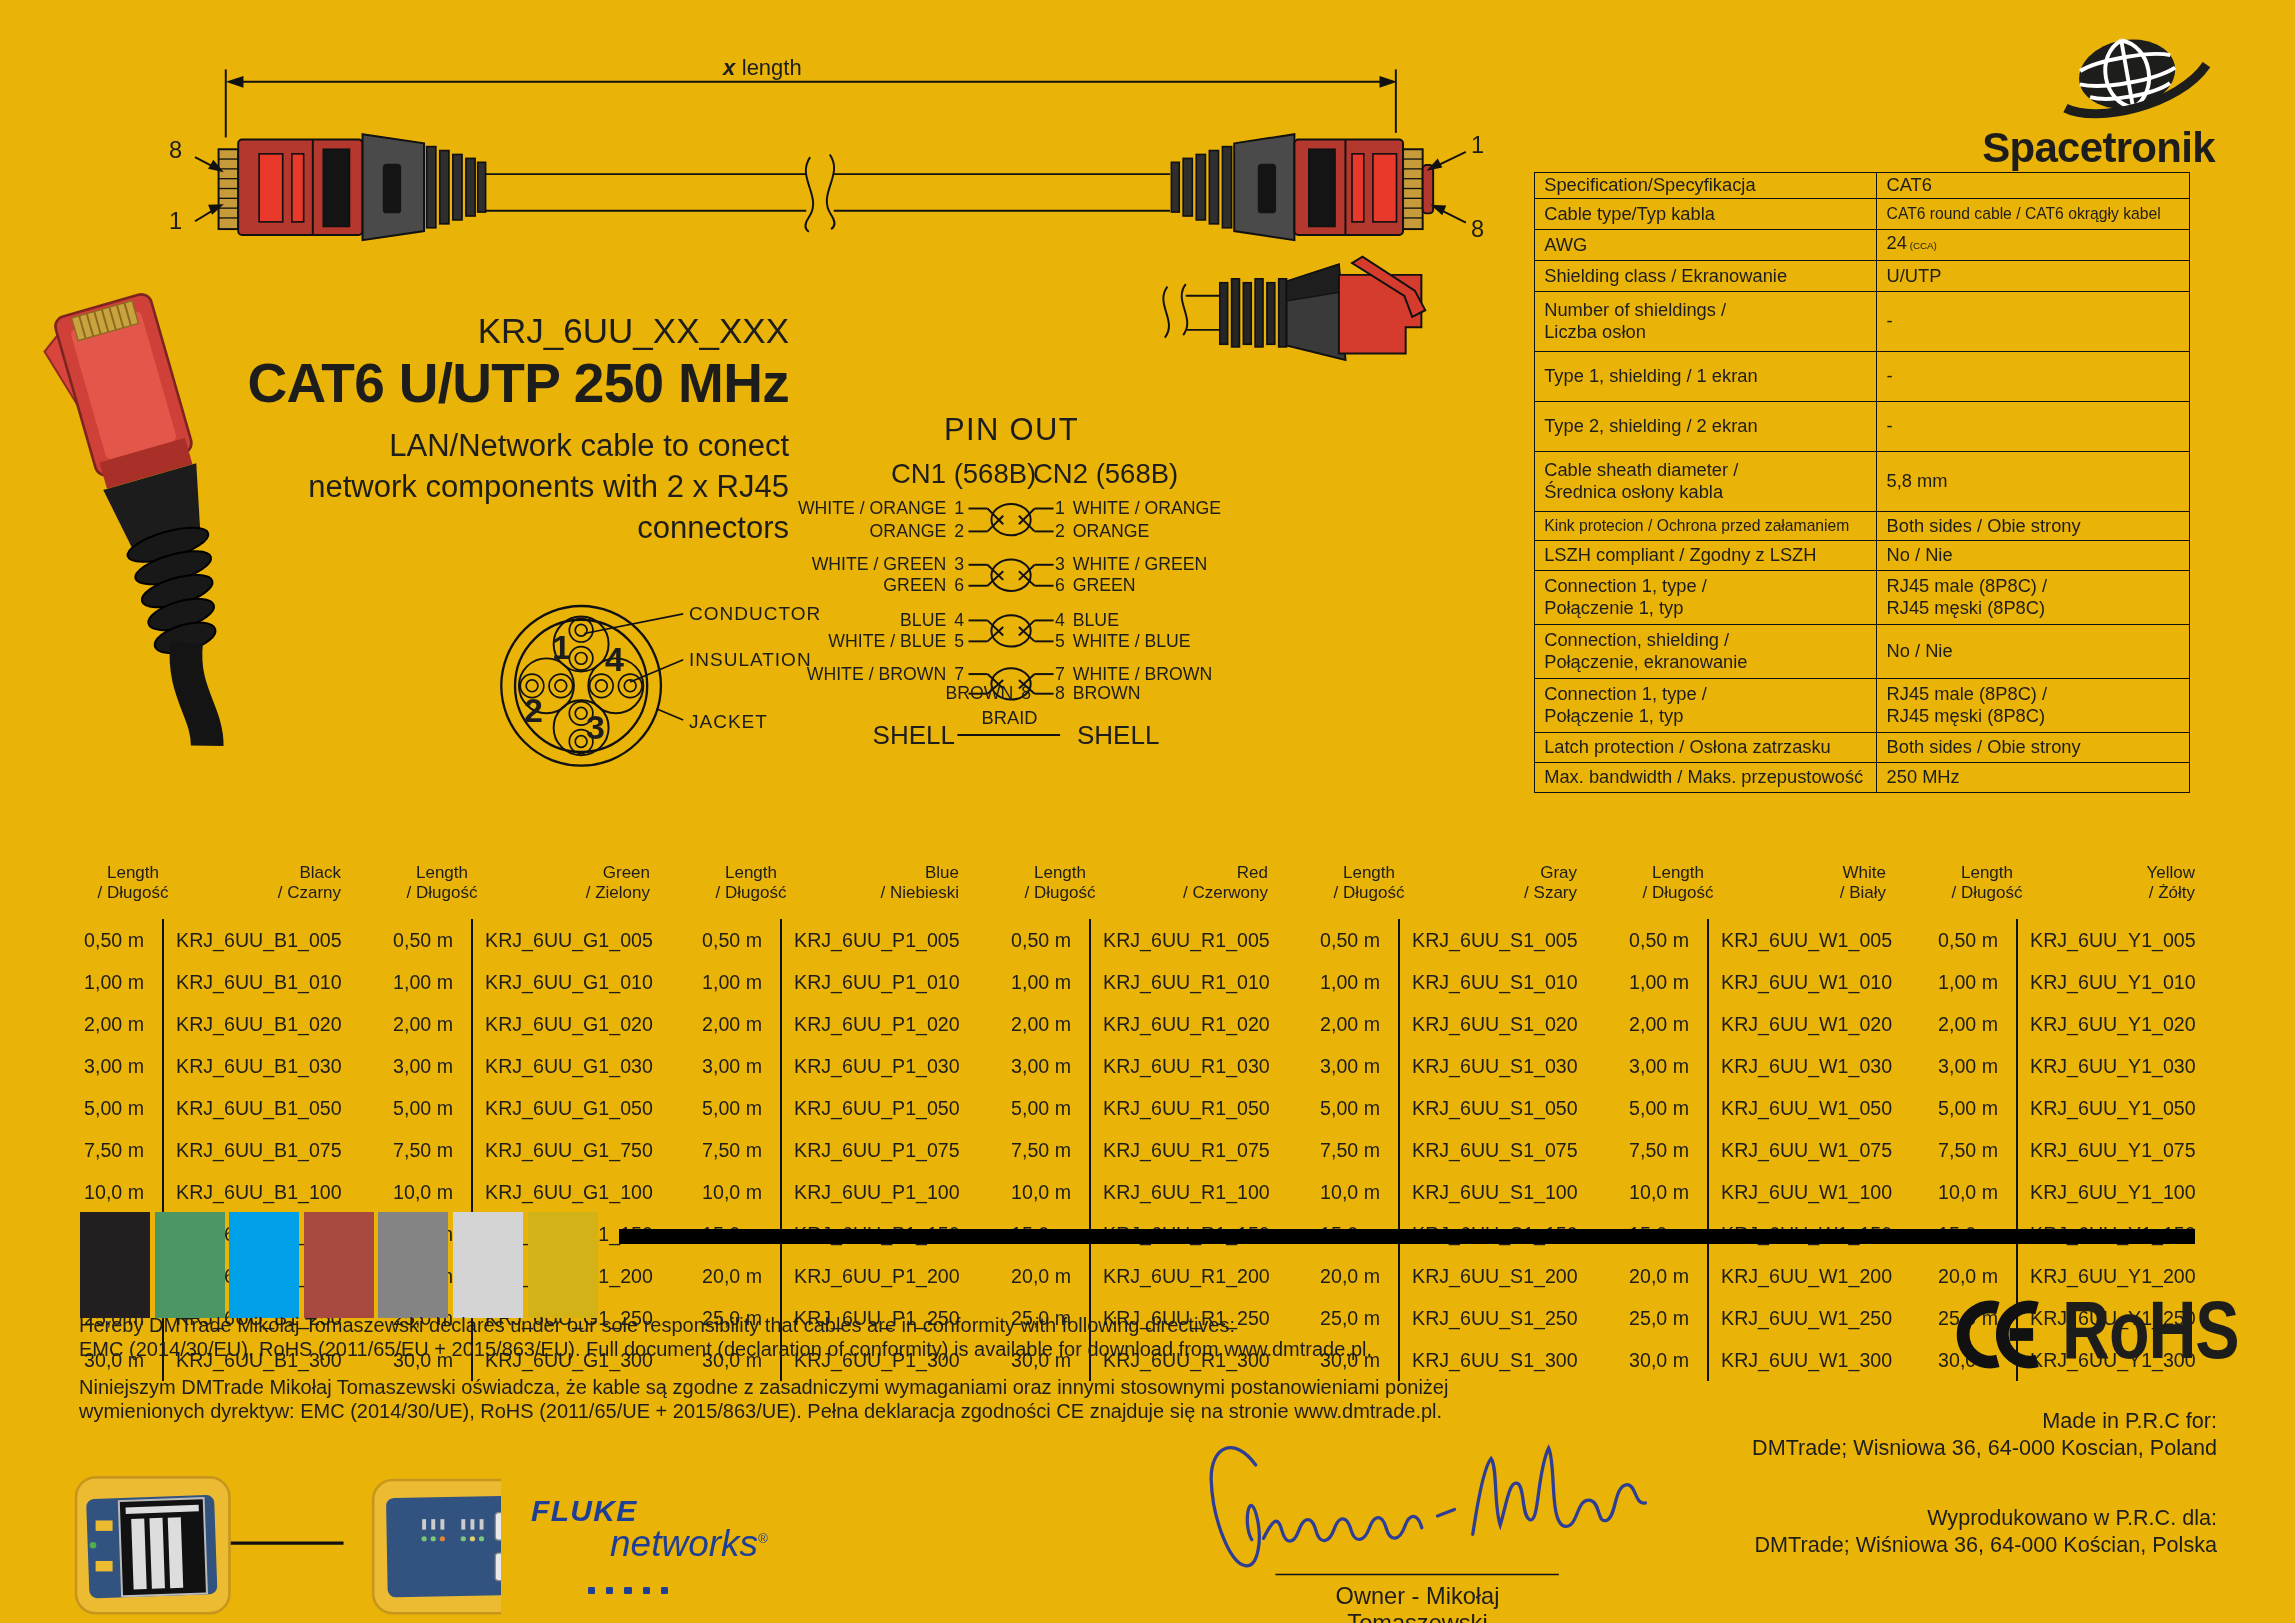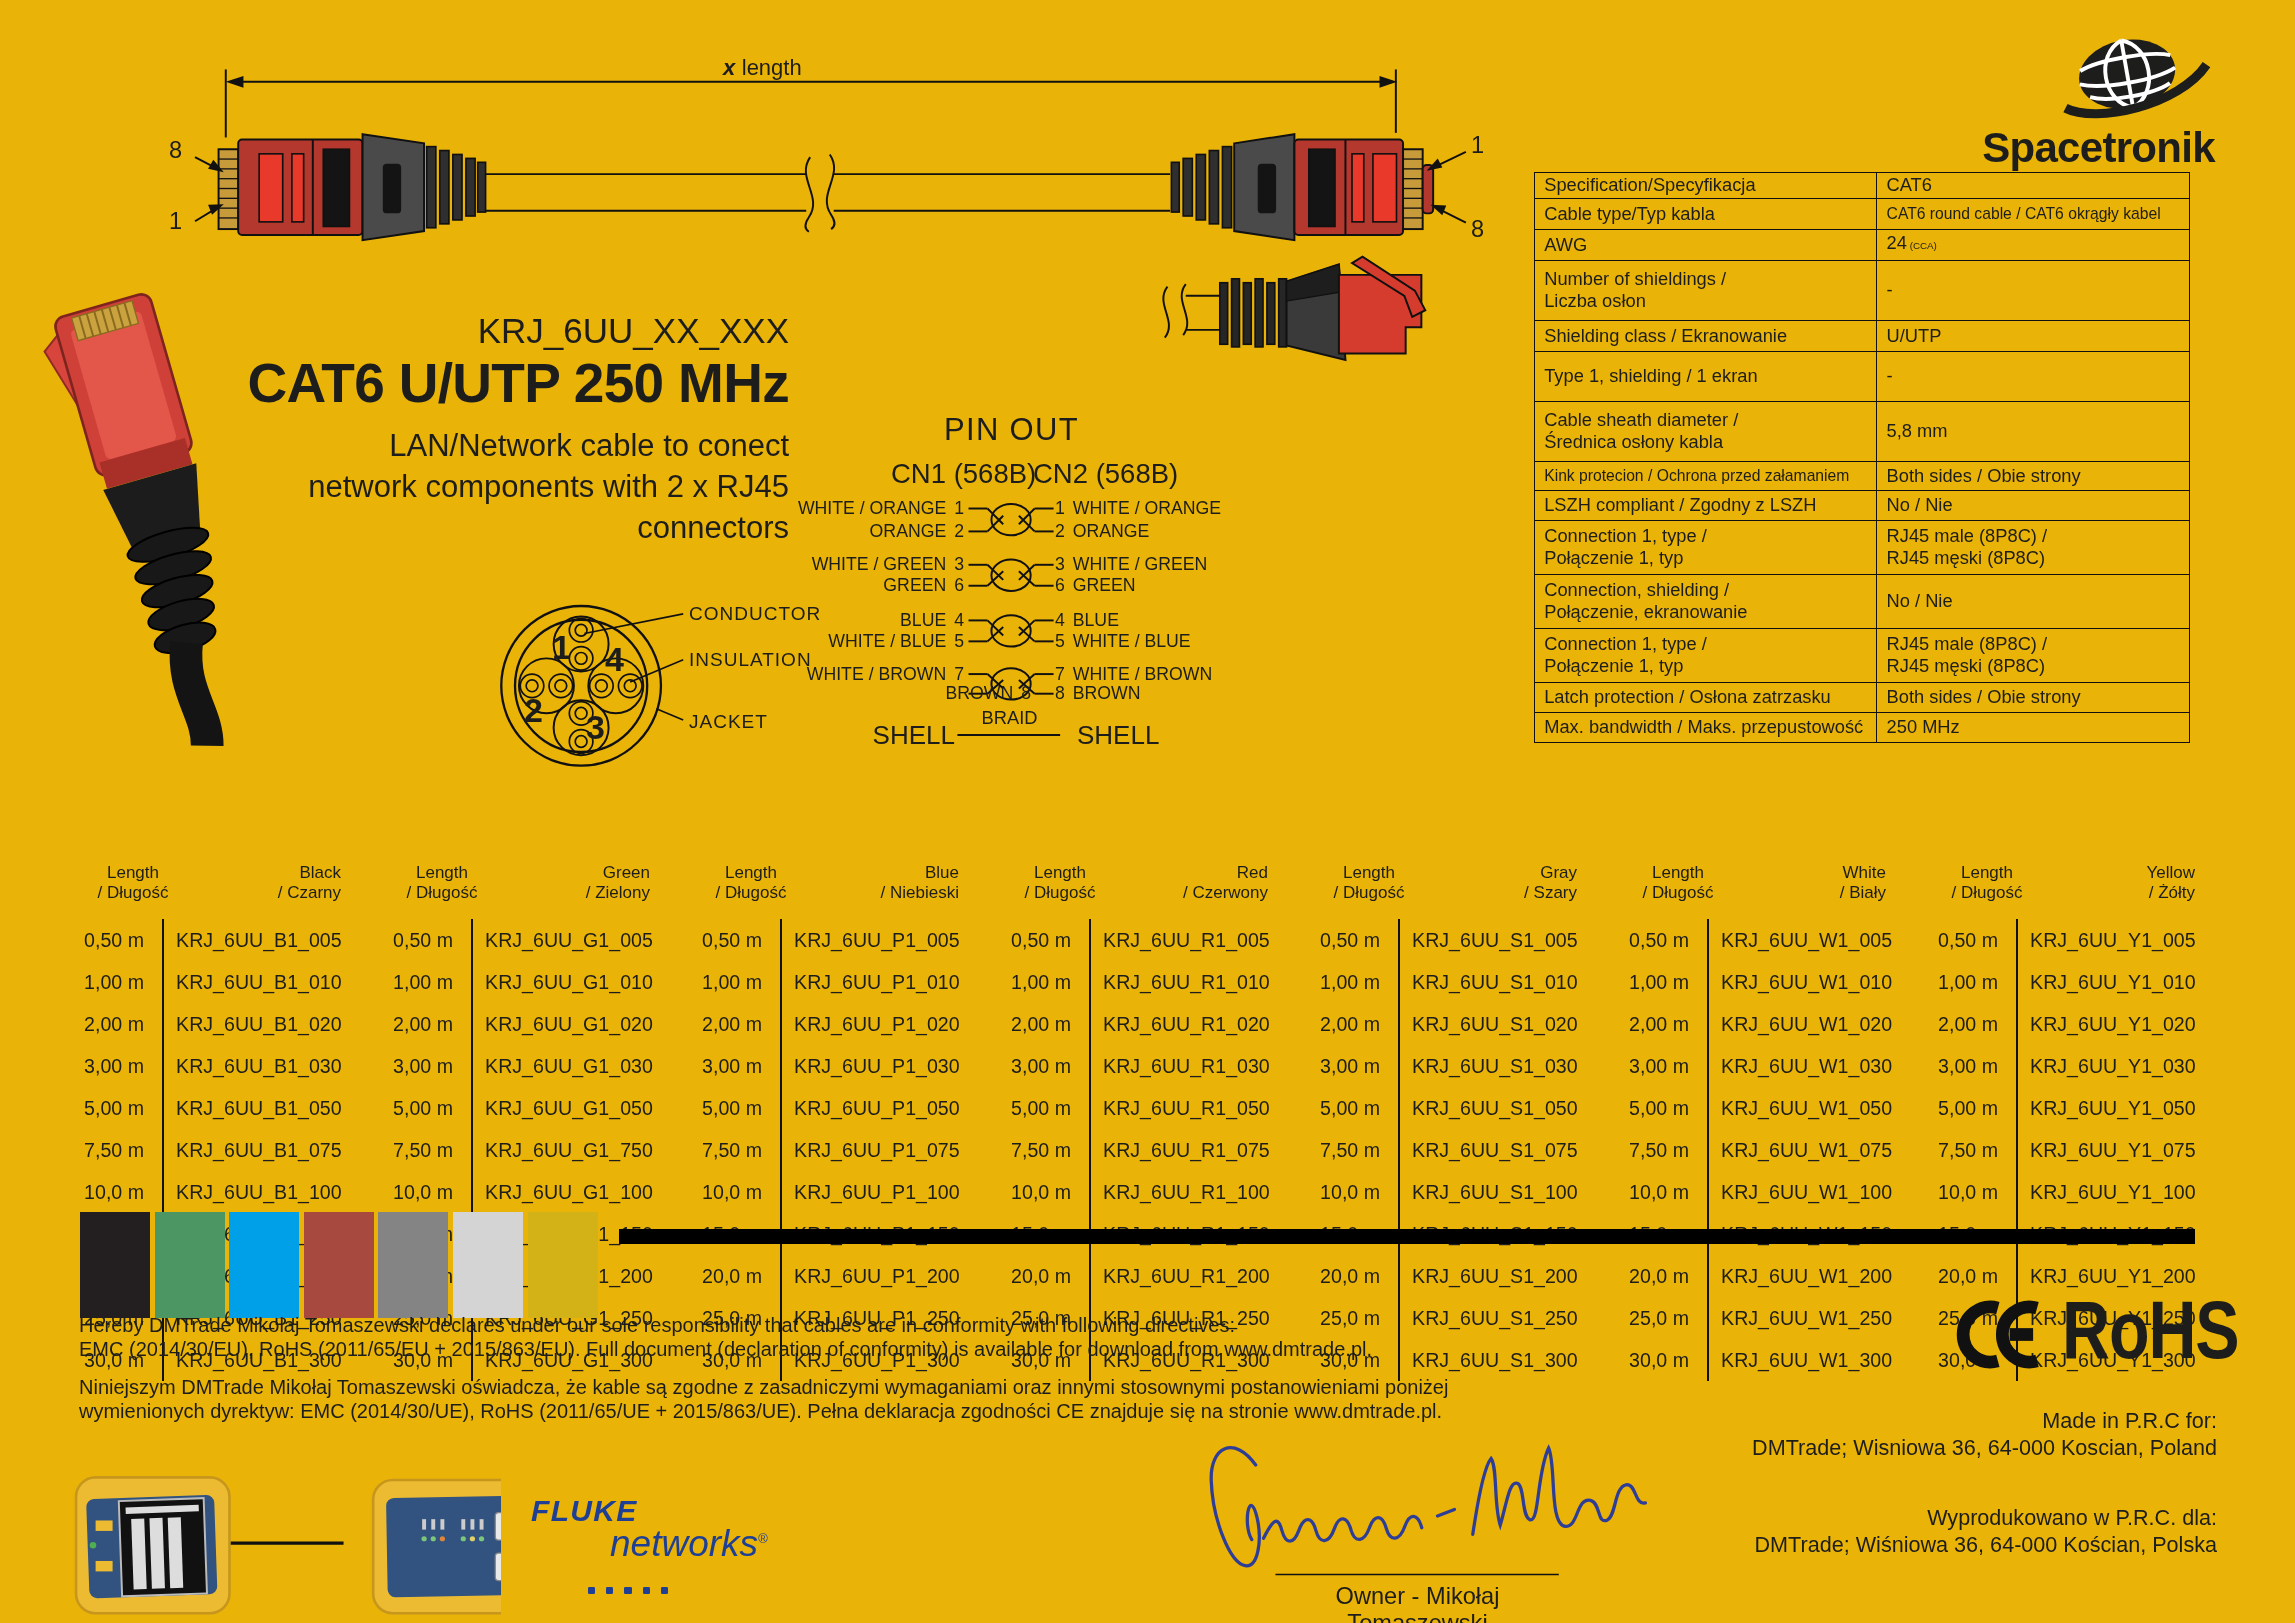--- a/index.html
+++ b/index.html
@@ -291,31 +291,35 @@
           <td class="sv">CAT6</td>
         </tr>
         <tr style="height: 31px;">
           <td class="sl">Cable type/Typ kabla</td>
           <td class="sv small-value">CAT6 round cable / CAT6 okrągły kabel</td>
         </tr>
         <tr style="height: 31px;">
           <td class="sl">AWG</td>
           <td class="sv">24<span class="tiny"> (CCA)</span></td>
         </tr>
+        <tr style="height: 31px;">
+          <td class="sl">Shielding class / Ekranowanie</td>
+          <td class="sv">U/UTP</td>
+        </tr>
         <tr style="height: 60px;">
           <td class="sl">Number of shieldings /
 Liczba osłon</td>
           <td class="sv">-</td>
         </tr>
-        <tr style="height: 31px;">
-          <td class="sl">Shielding class / Ekranowanie</td>
-          <td class="sv">U/UTP</td>
-        </tr>
         <tr style="height: 50px;">
           <td class="sl">Type 1, shielding / 1 ekran</td>
+          <td class="sv">-</td>
+        </tr>
+        <tr style="height: 50px;">
+          <td class="sl">Type 2, shielding / 2 ekran</td>
           <td class="sv">-</td>
         </tr>
         <tr style="height: 60px;">
           <td class="sl">Cable sheath diameter /
 Średnica osłony kabla</td>
           <td class="sv">5,8 mm</td>
         </tr>
         <tr class="small-label" style="height: 29px;">
           <td class="sl">Kink protecion  / Ochrona przed załamaniem</td>
           <td class="sv">Both sides / Obie strony</td>

